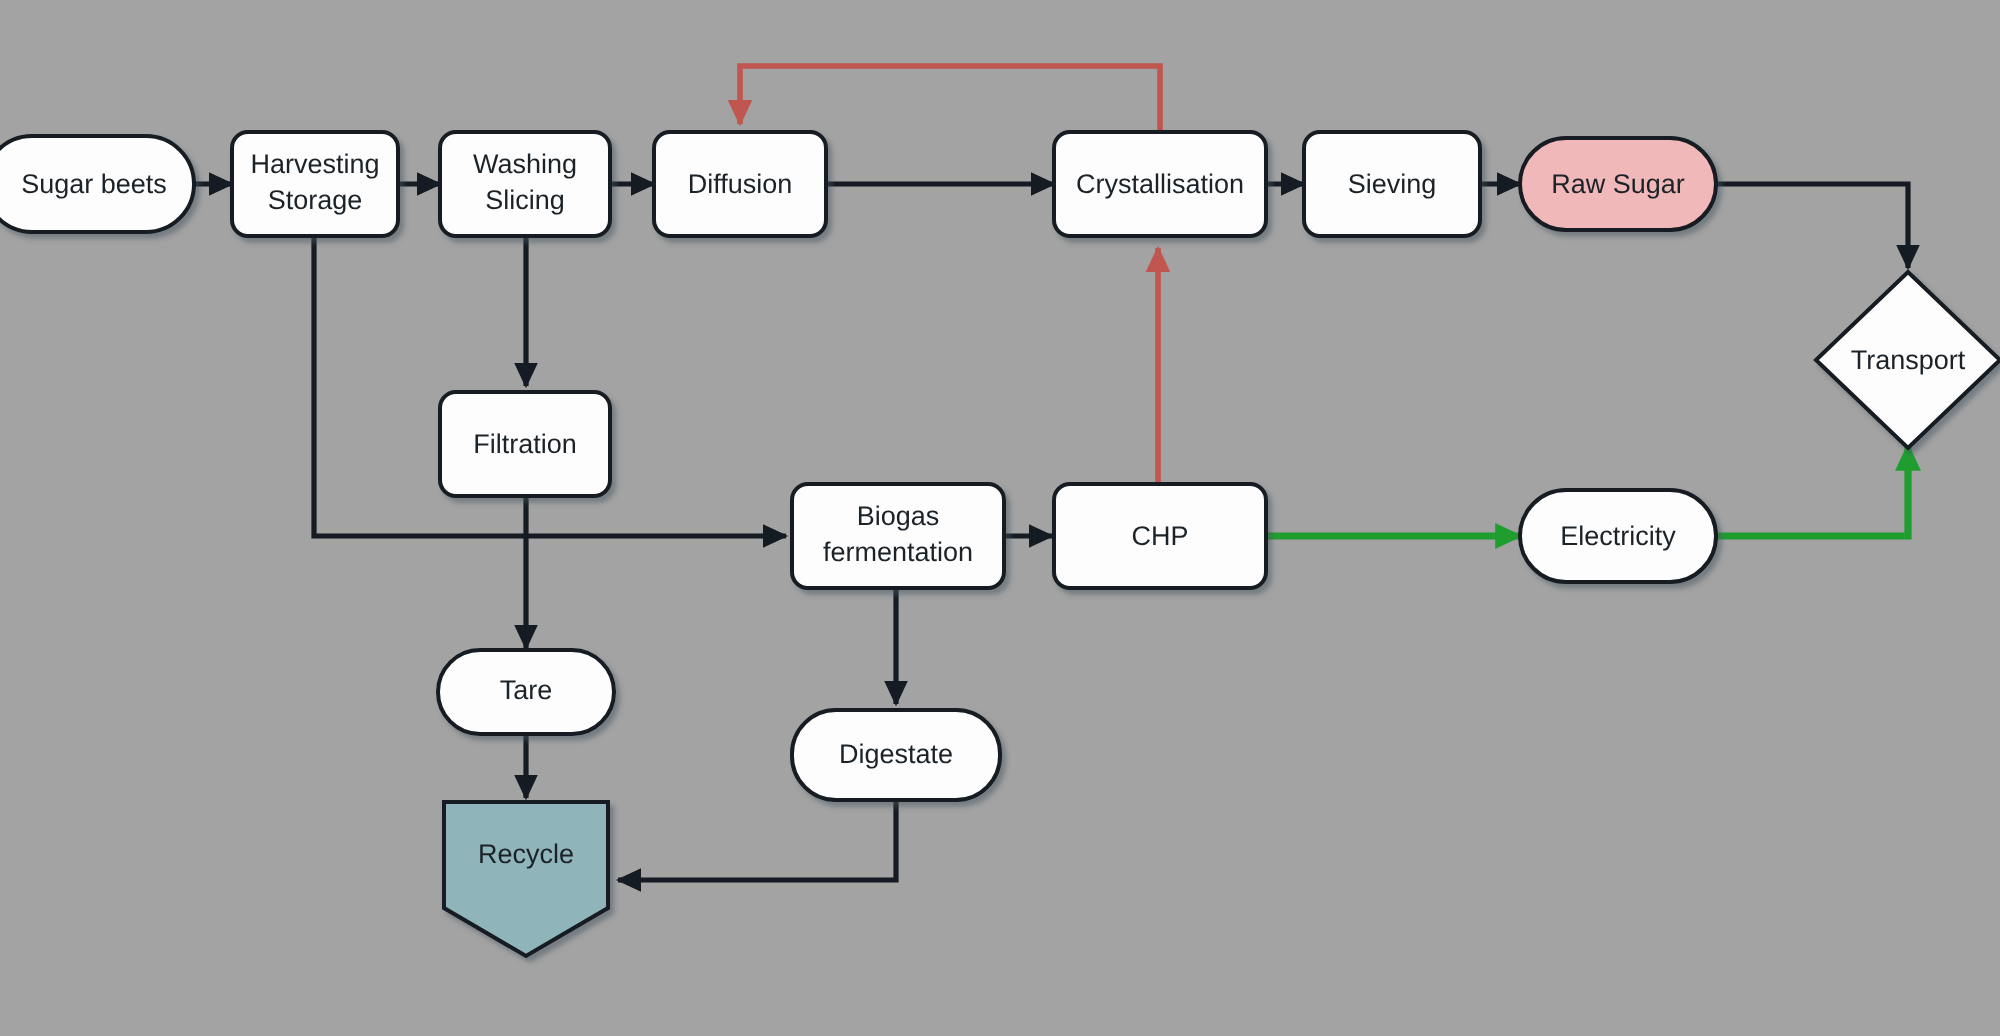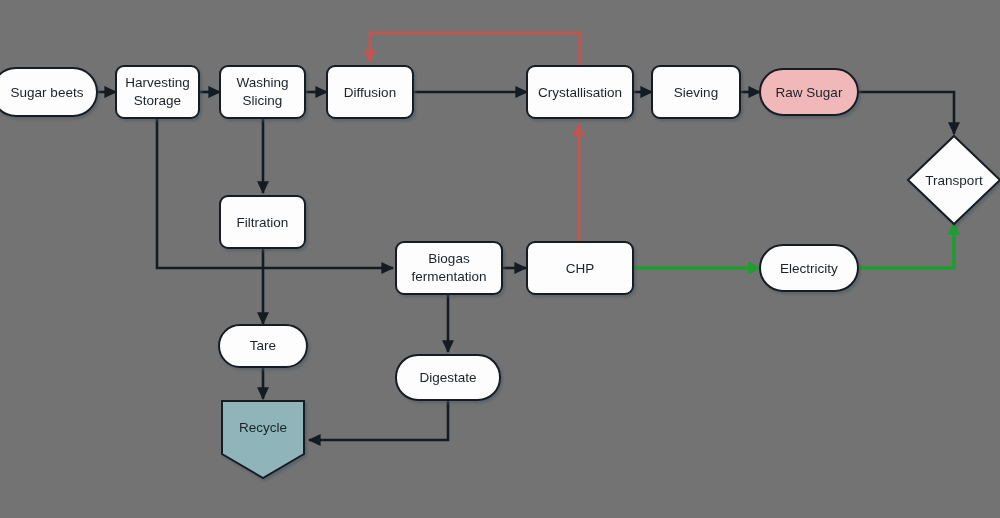--- a/index.html
+++ b/index.html
@@ -4,21 +4,21 @@
 <style>
   html, body {
     margin: 0;
     padding: 0;
     background: #d3dce2;
   }
   #canvas {
     position: relative;
     width: 1000px;
     height: 518px;
-    background: #737373;
+    background: #a3a3a3;
     overflow: hidden;
     font-family: "Liberation Sans", sans-serif;
   }
   svg.flow {
     position: absolute;
     left: 0;
     top: 0;
     width: 1000px;
     height: 518px;
     display: block;

